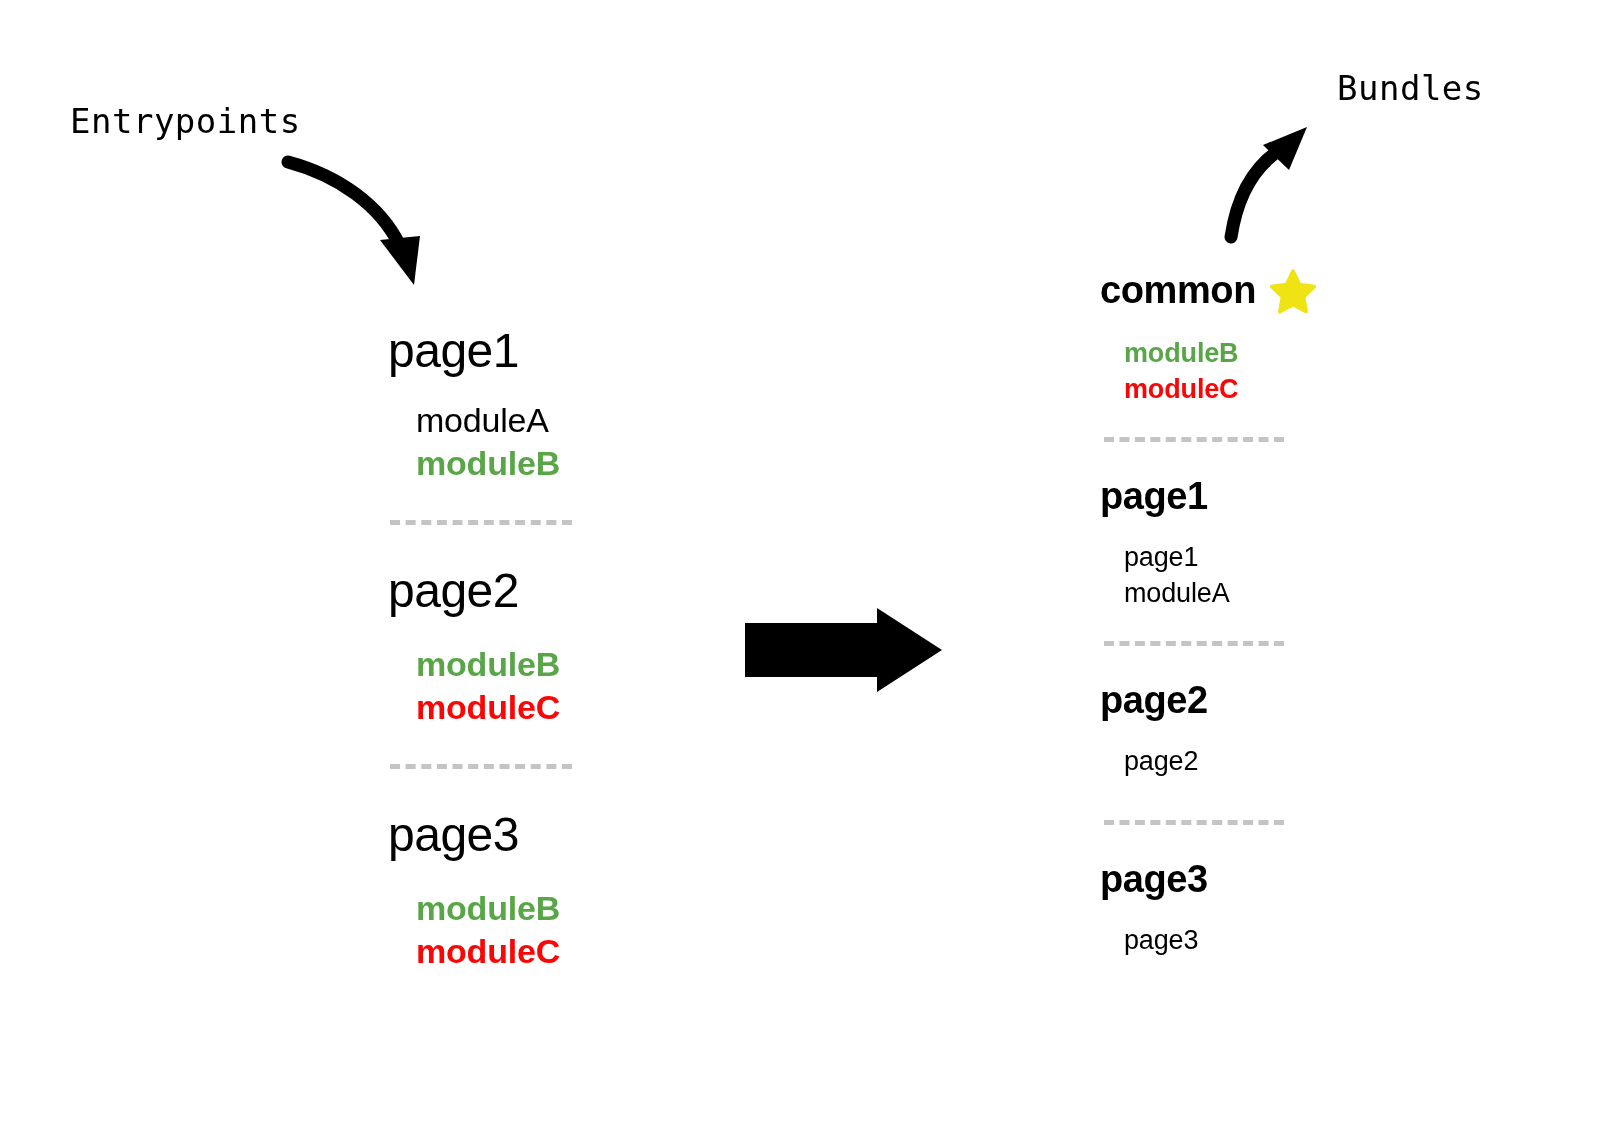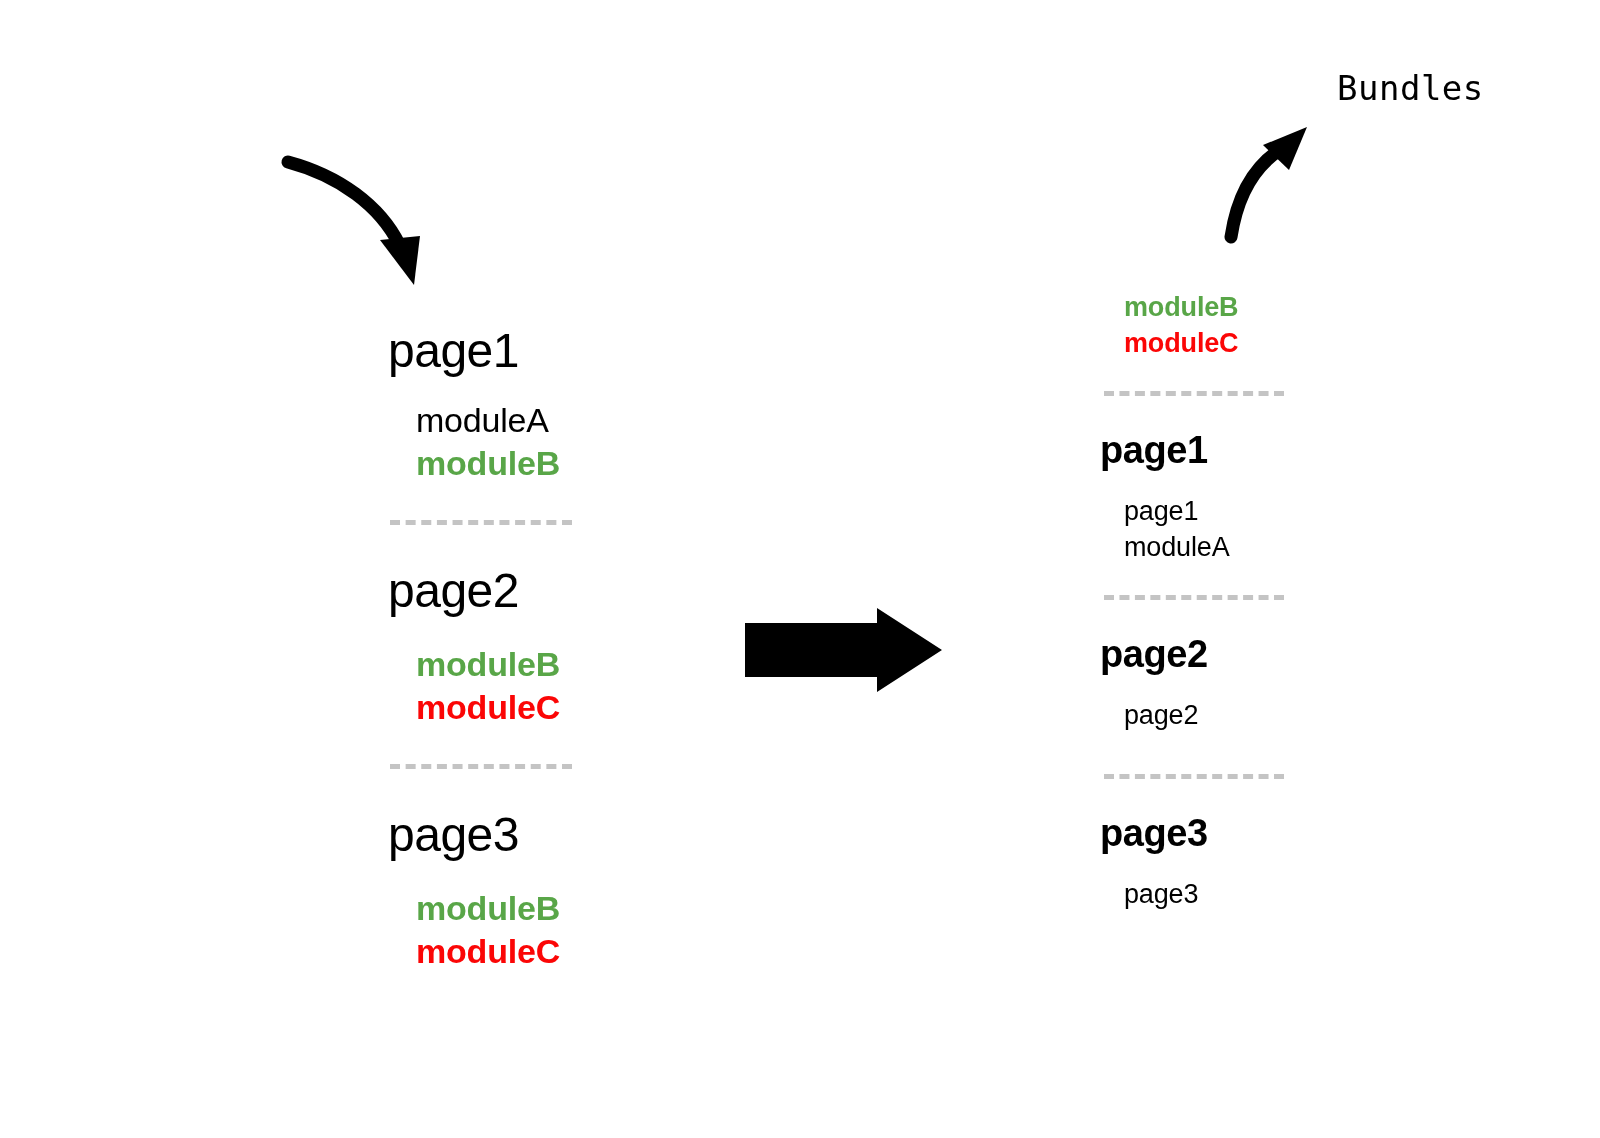--- a/index.html
+++ b/index.html
@@ -101,20 +101,21 @@
   .sp-b { height: 26px; }
   .sp-c { height: 30px; }
   .sp-d { height: 34px; }
   .sp-e { height: 40px; }
 </style>
 </head>
 <body>
 
 <div id="canvas">
 
+  <div class="mono-label" id="entrypoints-label">Entrypoints</div>
 
   <svg class="arrow-svg" id="entry-arrow-svg" width="160" height="150" viewBox="0 0 160 150">
     <path d="M 8 12 C 60 26, 100 56, 119 94" stroke="#000000" stroke-width="13" fill="none" stroke-linecap="round"></path>
     <path d="M 134 135 L 100 90 L 140 86 Z" fill="#000000"></path>
   </svg>
 
   <div class="column" id="entrypoints-column">
 
     <div class="group">
       <div class="ep-title">page1</div>
@@ -151,20 +152,28 @@
   <div class="mono-label" id="bundles-label">Bundles</div>
 
   <svg class="arrow-svg" id="bundles-arrow-svg" width="130" height="120" viewBox="0 0 130 120">
     <path d="M 16 112 C 22 72, 38 42, 66 24" stroke="#000000" stroke-width="13" fill="none" stroke-linecap="round"></path>
     <path d="M 92 2 L 48 20 L 74 45 Z" fill="#000000"></path>
   </svg>
 
   <div class="column" id="bundles-column">
 
     <div class="group">
+      <div class="bd-title">
+        <span>common</span>
+        <span class="star-icon">
+          <svg viewBox="0 0 52 52" width="46" height="46">
+            <path d="M26 3.5 L33.4 18.6 L50.2 21.0 L38.0 32.8 L40.9 49.4 L26 41.5 L11.1 49.4 L14.0 32.8 L1.8 21.0 L18.6 18.6 Z" fill="#efe314" stroke="#efe314" stroke-width="4" stroke-linejoin="round"></path>
+          </svg>
+        </span>
+      </div>
       <div class="sp-a"></div>
       <div class="bd-module is-bold col-green">moduleB</div>
       <div class="bd-module is-bold col-red">moduleC</div>
     </div>
     <div class="sp-c"></div>
     <div class="divider"></div>
     <div class="sp-d"></div>
 
     <div class="group">
       <div class="bd-title">

